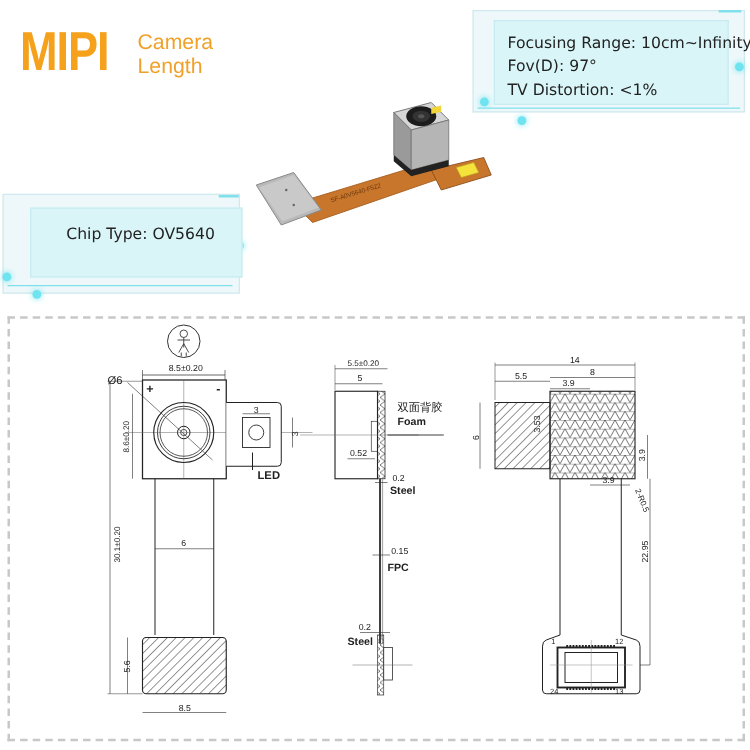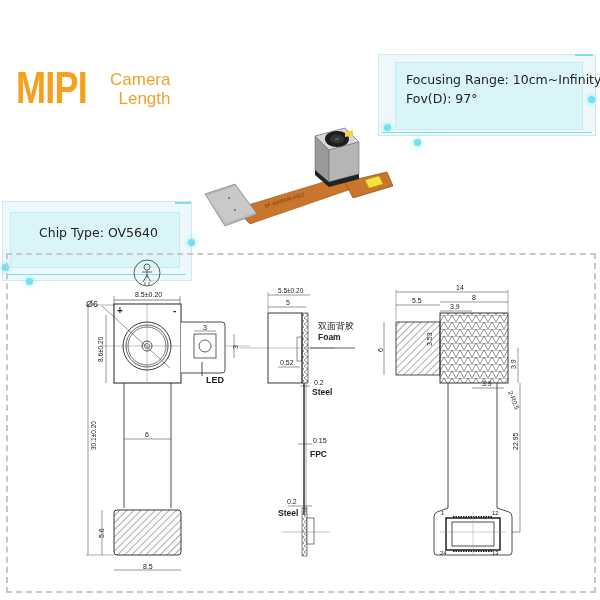--- a/index.html
+++ b/index.html
@@ -1,38 +1,38 @@
 <!DOCTYPE html>
 <html><head>
   <meta charset="utf-8">
   <style>
     * { margin: 0; padding: 0; box-sizing: border-box; }
     html, body { width: 600px; height: 600px; background: #ffffff; overflow: hidden; }
     body { position: relative; font-family: "Liberation Sans", sans-serif; }
 
-    .header { position: absolute; left: 0; top: 0; width: 600px; height: 240px; margin-top: 46px; }
+    .header { position: absolute; left: 0; top: 0; width: 600px; height: 240px; }
     .logo-mipi {
       position: absolute; left: 16px; top: 20px;
       font-family: "Liberation Sans", sans-serif; font-weight: bold;
       font-size: 44px; letter-spacing: -1px; color: #f5a11c;
       transform: scaleX(0.82); transform-origin: left top; line-height: 1;
     }
     .logo-sub {
       position: absolute; left: 110px; top: 24px;
-      font-size: 17px; color: #f0a12a; line-height: 19px; text-align: right;
+      font-size: 17px; color: #f0a12a; line-height: 19px;
     }
 
     .callout {
       position: absolute; background: #d9f5f8;
       border: 1px solid #c6ebf0; color: #222;
       font-family: "DejaVu Sans", sans-serif;
     }
     .callout .line { display: block; white-space: nowrap; }
     .callout-spec { left: 395px; top: 16px; width: 188px; height: 68px; padding: 7px 0 0 10px; font-size: 12.5px; line-height: 19px; }
-    .callout-chip { left: 10px; top: 166px; width: 170px; height: 56px; padding: 9px 0 16px 28px; font-size: 12.5px; line-height: 21px; }
+    .callout-chip { left: 24px; top: 166px; width: 170px; height: 56px; padding: 9px 0 16px 28px; font-size: 12.5px; line-height: 21px; }
     .callout-frame { position: absolute; border: 1px solid #cfe9ee; background: #eef8fa; }
     .glow { position: absolute; width: 7px; height: 7px; border-radius: 50%; background: #6fe3ef; box-shadow: 0 0 5px #6fe3ef; }
     .glow-line { position: absolute; height: 2px; background: #7fe0ec; }
 
     .product { position: absolute; left: 195px; top: 78px; width: 210px; height: 120px; }
 
     .drawing-frame {
       position: absolute; left: 6px; top: 253px; width: 590px; height: 340px;
       border: 2px dashed #c8c8c8;
     }
@@ -50,20 +50,21 @@
 
   <div class="callout-frame" style="left:378px;top:8px;width:218px;height:82px;"></div>
   <div class="glow-line" style="left:382px;top:86px;width:210px;height:1px;"></div>
   <div class="glow-line" style="left:575px;top:8px;width:18px;"></div>
   <div class="glow" style="left:384px;top:78px;"></div>
   <div class="glow" style="left:588px;top:50px;"></div>
   <div class="glow" style="left:414px;top:93px;"></div>
   <div class="callout callout-spec">
     <span class="line">Focusing Range: 10cm~Infinity</span>
     <span class="line">Fov(D):  97°</span>
+    <span class="line">TV Distortion: &lt;1%</span>
   </div>
 
   <div class="callout-frame" style="left:2px;top:155px;width:190px;height:80px;"></div>
   <div class="glow-line" style="left:6px;top:228px;width:180px;height:1px;"></div>
   <div class="glow-line" style="left:175px;top:156px;width:16px;"></div>
   <div class="glow" style="left:2px;top:218px;"></div>
   <div class="glow" style="left:188px;top:193px;"></div>
   <div class="glow" style="left:26px;top:232px;"></div>
   <div class="callout callout-chip">
     <span class="line">Chip Type: OV5640</span>

